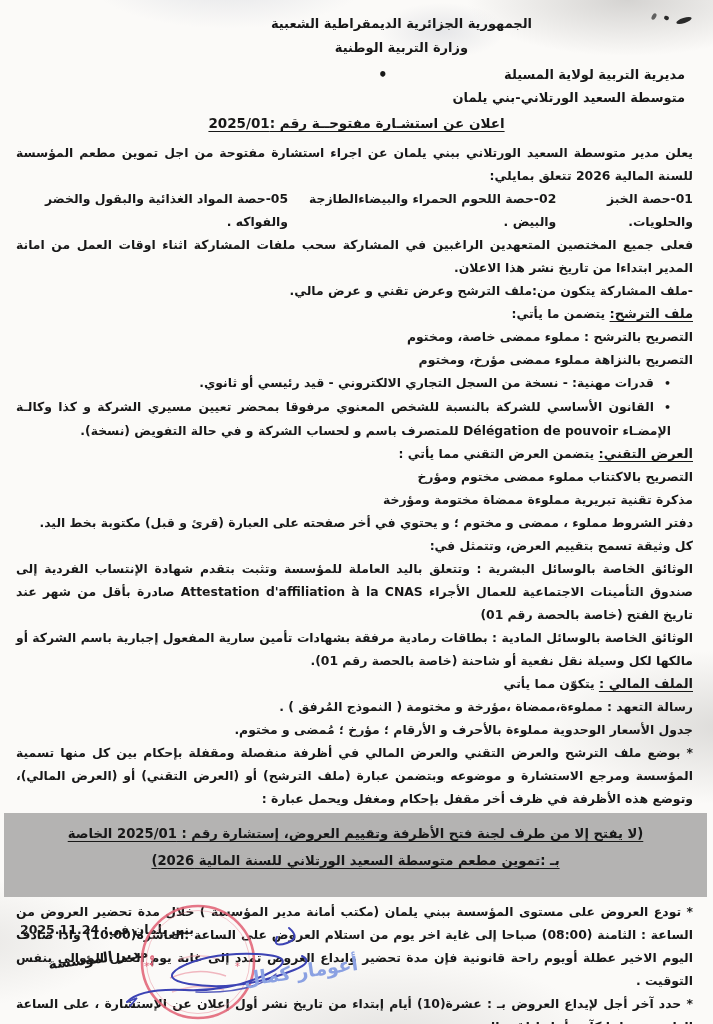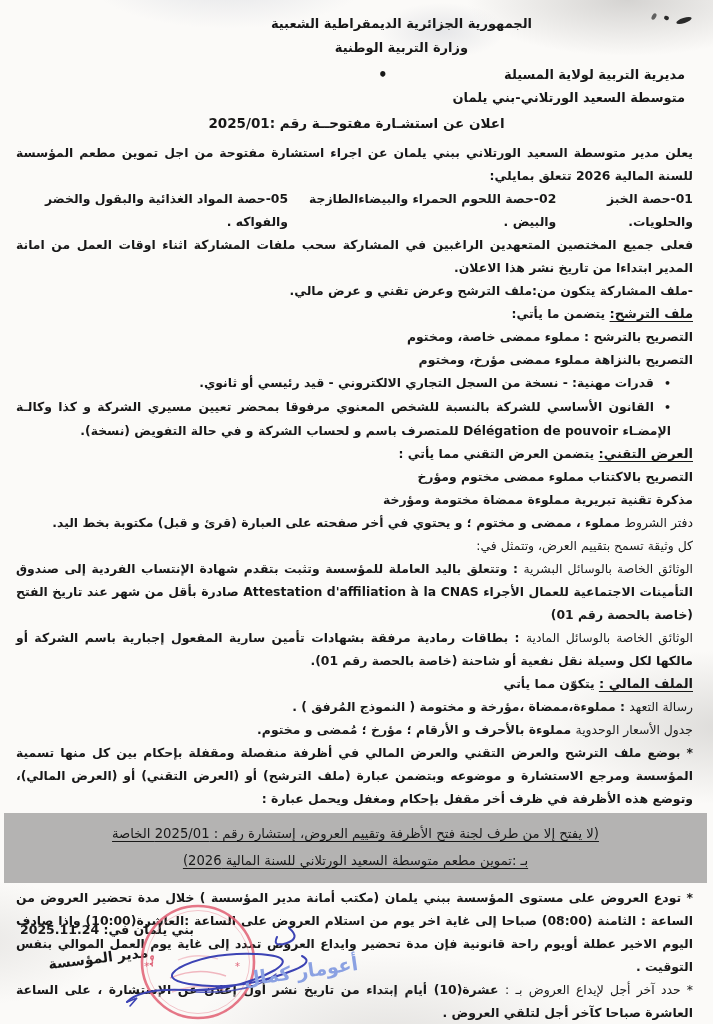--- a/index.html
+++ b/index.html
@@ -23,36 +23,36 @@
   .smudge{position:absolute;background:#2a2a2a;border-radius:50%;}
   .smudge.a{width:16px;height:5px;left:676px;top:18px;transform:rotate(-18deg);}
   .smudge.b{width:5px;height:4px;left:664px;top:16px;transform:rotate(20deg);}
   .smudge.c{width:4px;height:7px;left:652px;top:13px;transform:rotate(30deg);opacity:.7;}
 
   .hdr-center{padding-top:12px;text-align:center;margin-left:90px;font-weight:700;font-size:13px;line-height:24px;}
   .hdr-right{padding:3px 28px 0 0;text-align:right;font-weight:700;font-size:13px;line-height:23px;}
   .sep-dot{position:absolute;left:378px;top:66px;font-size:15px;font-weight:700;}
   .title{
     text-align:center;font-weight:800;font-size:13.5px;margin-top:6px;
-    text-underline-offset:3px;
+    text-decoration:underline;text-underline-offset:3px;
   }
   .body{padding:10px 20px 0 16px;font-size:12.4px;font-weight:700;line-height:23px;}
   .body p{margin:0;}
   .just{text-align:justify;}
   .lots{display:flex;justify-content:space-between;}
   .hd{font-weight:800;font-size:13px;text-decoration:underline;text-underline-offset:3px;}
-  .lead{font-weight:400;}
+  .lead{font-weight:700;}
   .sec{margin-top:2px;}
   .blt{padding-right:22px;text-align:justify;}
   .blt .dot{margin-left:10px;font-size:11px;}
   .notice{
     margin:3px -14px 3px -12px;
-    padding:7px 0 9px;
+    padding:7px 0 23px;
     text-align:center;
-    font-size:13.2px;font-weight:400;line-height:27px;
+    font-size:13.2px;font-weight:700;line-height:27px;
   }
   .notice .u{text-decoration:underline;text-underline-offset:3px;}
 
   .place-date{position:absolute;left:20px;top:922px;font-size:12.5px;font-weight:700;}
   .director{position:absolute;left:48px;top:950px;font-size:14px;font-weight:800;transform:rotate(-7deg);}
   .sig-name{position:absolute;left:243px;top:960px;font-size:19px;font-weight:700;transform:rotate(-8deg);letter-spacing:1px;}
   .stamp{position:absolute;left:136px;top:900px;}
   .signature{position:absolute;left:126px;top:922px;}
 </style>
 </head>

